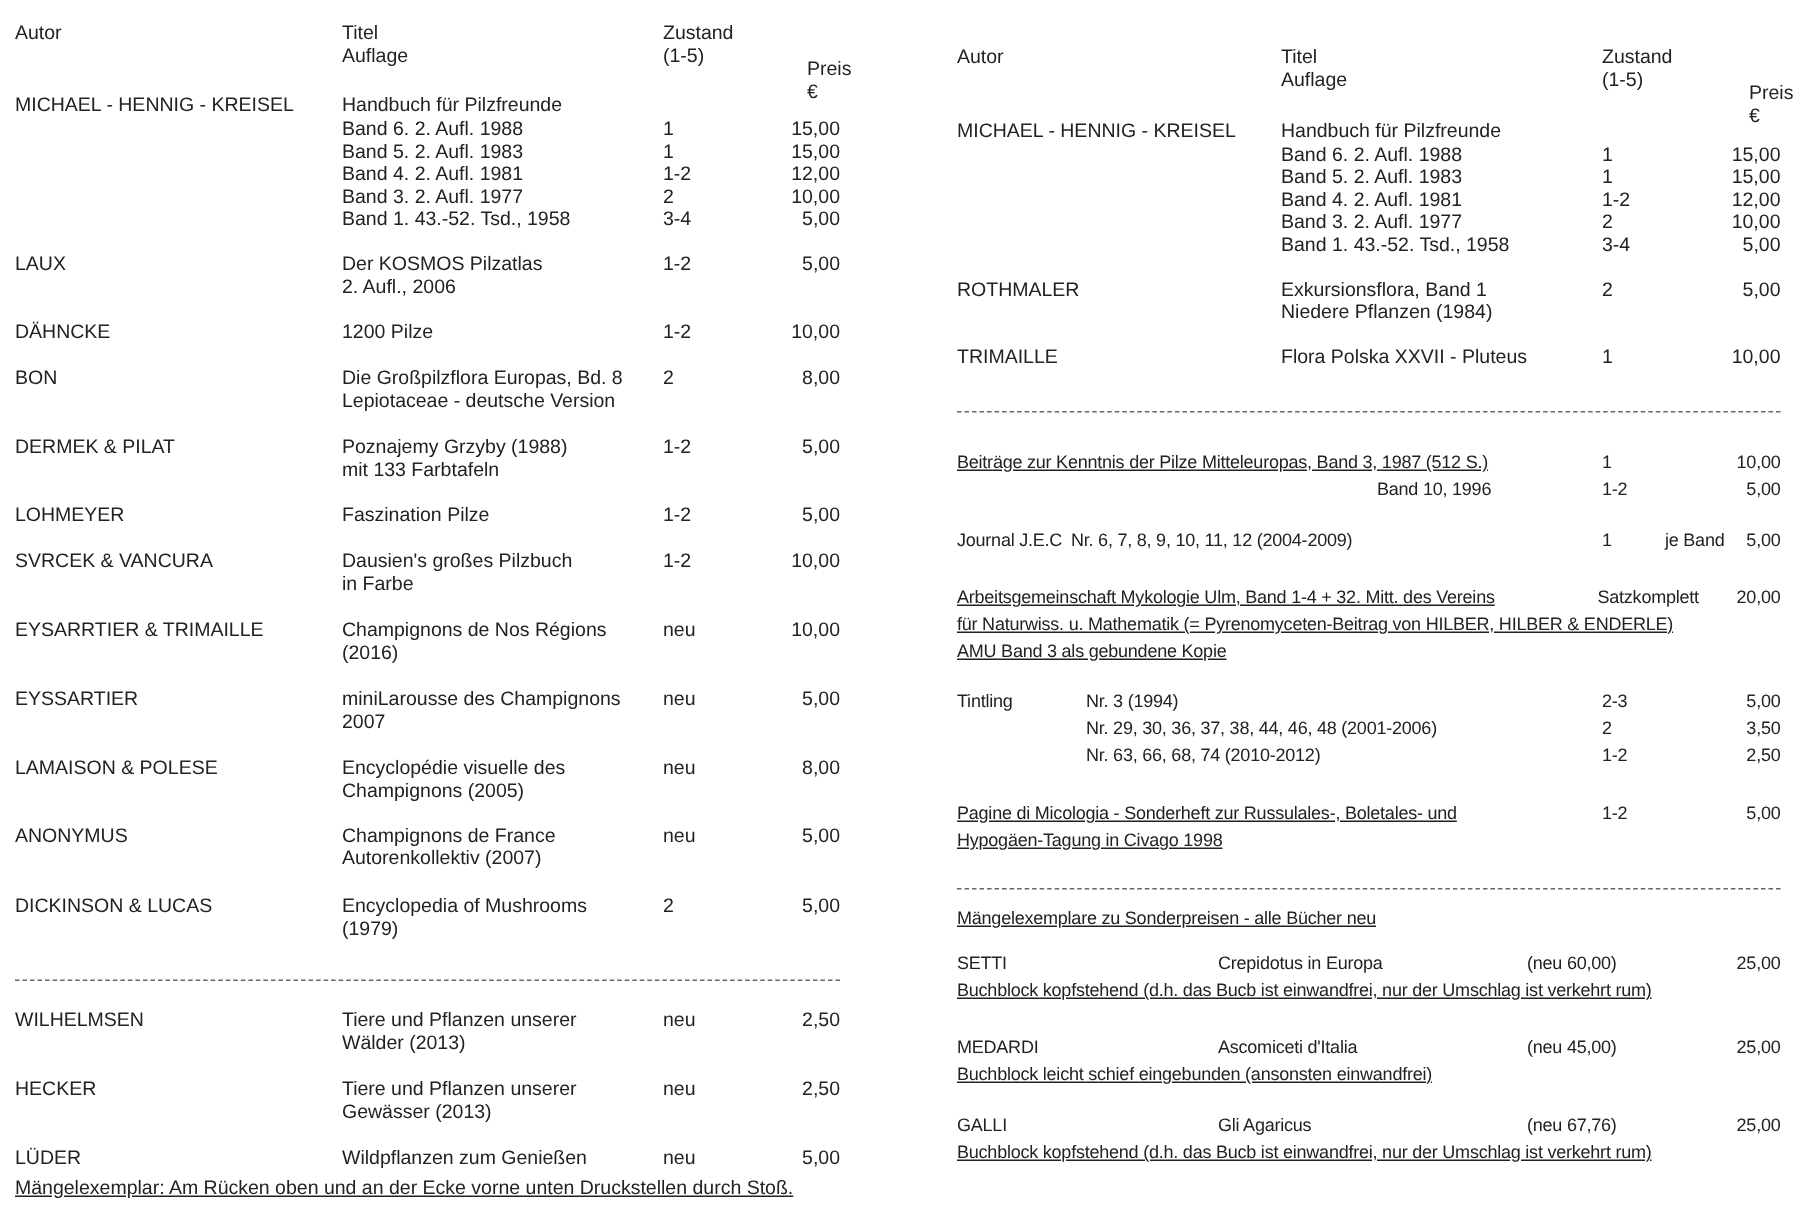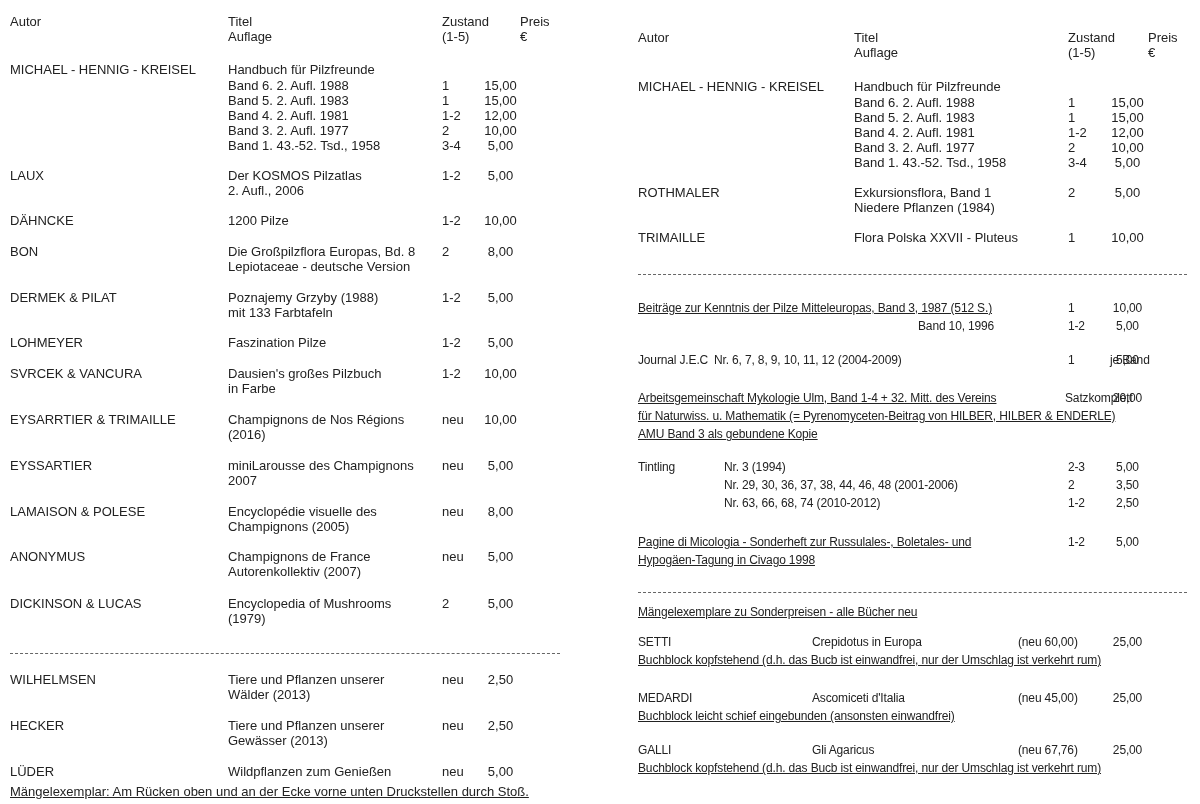--- a/index.html
+++ b/index.html
@@ -18,22 +18,22 @@
   
   .row > span span, .row > span em { position:static; display:inline; white-space:pre; font-style:normal; }
   .row > span em.it, em.it { }
 
   .a { left:0; width:216px; }
   .t { width:218px; }
   .colL .t { left:218px; }
   .colR .t { left:216px; }
   .colL .z { left:432px; }
   .colR .z { left:430px; }
-  .p { right:12px; width:95px; text-align:center; }
-  .hp { left:510px; }
+  .p { right:0; width:95px; text-align:right; }
+  .hp { left:528px;margin-top:24px; }
   .full { left:0; right:0;text-decoration:underline; }
 
   
   .sec { font-size:12px; letter-spacing:-0.15px; line-height:18px; }
 
   .divider { position:absolute; left:0; right:0; height:0; border-top:1px dashed var(--divider-color,#666666); }
 </style>
 </head>
 <body style="background: rgb(255, 255, 255);">
 

